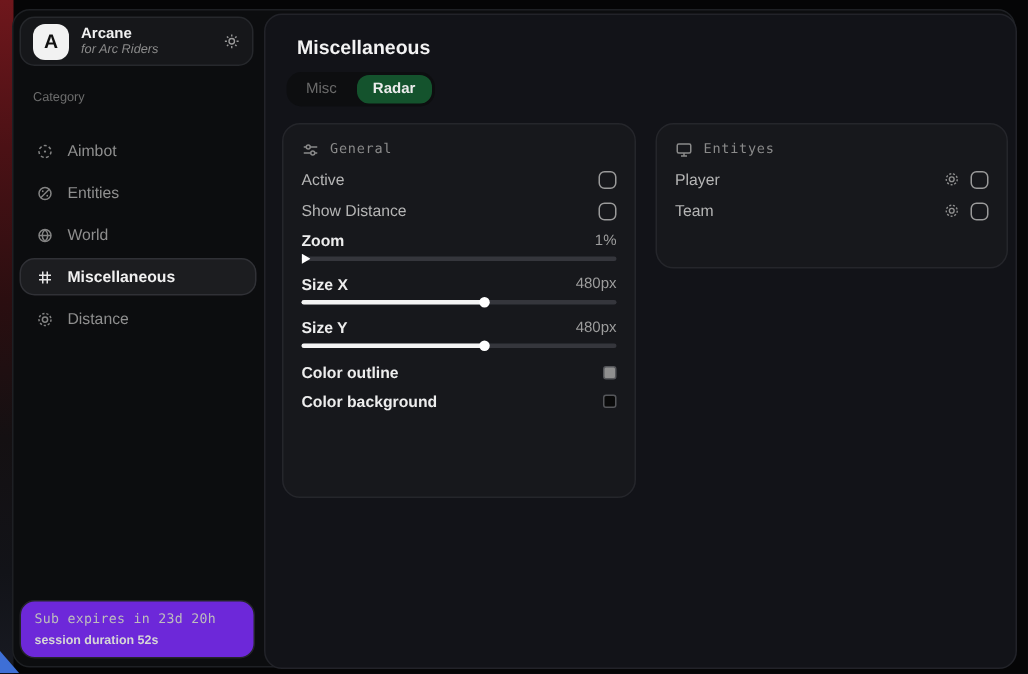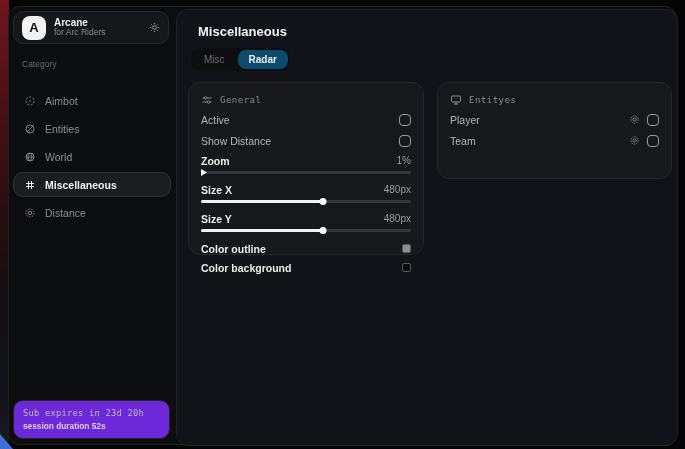--- a/index.html
+++ b/index.html
@@ -12,43 +12,43 @@
   .window{position:absolute;left:8px;top:6px;width:669px;height:439px;background:#0c0d0f;
     border:1px solid #1e2024;border-radius:12px;box-sizing:border-box;}
   
   .sidebar{position:absolute;left:0;top:0;width:167px;height:100%;}
   .brand-card{position:absolute;left:4px;top:4px;width:156px;height:33px;background:#16171a;
     border:1px solid #26282c;border-radius:10px;display:flex;align-items:center;padding:0 8px;box-sizing:border-box;gap:8px;}
   .logo{width:24px;height:24px;border-radius:8px;background:#f2f2f2;color:#111;
     display:flex;align-items:center;justify-content:center;font-weight:700;font-size:13px;flex:0 0 auto;}
   .brand-text{flex:1;min-width:0;line-height:1.15;}
   .brand-name{font-size:10px;font-weight:700;color:#f1f1f1;}
-  .brand-sub{font-size:8.5px;color:#8b8b8b;}
+  .brand-sub{font-size:8.5px;color:#8b8b8b;font-style:italic;}
   .brand-gear{color:#9a9a9a;display:flex;}
   .cat-label{position:absolute;left:13px;top:52px;font-size:8.5px;color:#6d6d6d;}
   .nav{position:absolute;left:4px;top:81px;width:158px;display:flex;flex-direction:column;gap:3px;}
   .nav-item{height:25px;display:flex;align-items:center;gap:9px;padding:0 10px;border-radius:10px;
     color:#8f8f8f;font-size:10.5px;border:1px solid transparent;box-sizing:border-box;}
   .nav-item .ico{display:flex;color:#848484;}
   .nav-item.active{background:#1c1d20;border-color:#303136;color:#f0f0f0;font-weight:700;}
   .nav-item.active .ico{color:#e6e6e6;}
   .sub-card{position:absolute;left:4px;bottom:5px;width:157px;background:#6d28d9;border:1px solid #242528;
     border-radius:10px;padding:7px 9px;box-sizing:border-box;}
   .sub-line1{font-family:"DejaVu Sans Mono",monospace;font-size:8.8px;color:#bdbdbd;letter-spacing:.2px;white-space:nowrap;}
   .sub-line2{font-size:8.3px;font-weight:700;color:#d6d6d6;margin-top:3px;}
   
   .main{position:absolute;left:167px;top:2px;width:502px;height:437px;background:#121318;
     border:1px solid #222329;border-radius:12px;box-sizing:border-box;}
   .page-title{position:absolute;left:21px;top:14px;font-size:13px;font-weight:700;color:#f3f3f3;}
   .tabs{position:absolute;left:14px;top:38px;display:inline-flex;background:#0d0e10;border-radius:10px;padding:2px;gap:2px;}
   .tab{font-size:10px;padding:4px 11px;border-radius:8px;color:#6a6a6a;}
-  .tab.active{background:#0c4a6e;color:#ececec;font-weight:700;}
+  .tab.active{background:#14532d;color:#ececec;font-weight:700;}
   .panel{position:absolute;background:#17181c;border:1px solid #25262b;border-radius:12px;
     box-sizing:border-box;padding:8px 12px;}
-  .panel-general{left:11px;top:72px;width:236px;height:173px;}
+  .panel-general{left:11px;top:72px;width:236px;height:250px;}
   .panel-entities{left:260px;top:72px;width:235px;height:97px;}
   .panel-head{display:flex;align-items:center;gap:7px;color:#8a8a8a;
     font-family:"DejaVu Sans Mono",monospace;font-size:9px;letter-spacing:.5px;height:18px;}
   .panel-head .ico{display:flex;color:#8a8a8a;}
   .row{display:flex;align-items:center;justify-content:space-between;height:21px;}
   .row-sm{height:19px;}
   .lbl{font-size:10.5px;color:#b5b5b5;}
   .lbl-strong{font-size:10.5px;color:#ededed;font-weight:700;}
   .val{font-size:10px;color:#9d9d9d;}
   .checkbox{width:12px;height:12px;border:1.5px solid #9a9a9a;border-radius:4px;box-sizing:border-box;background:transparent;}

